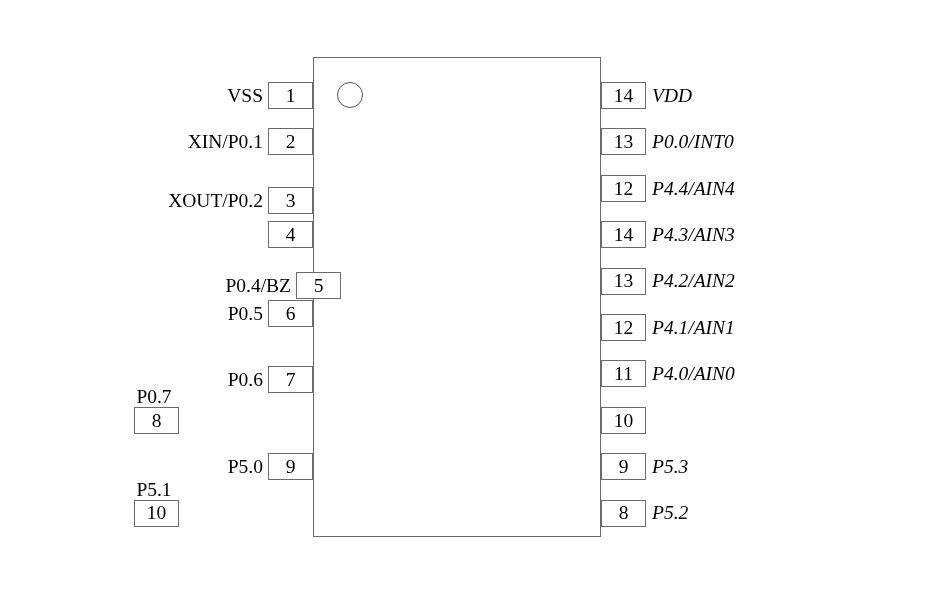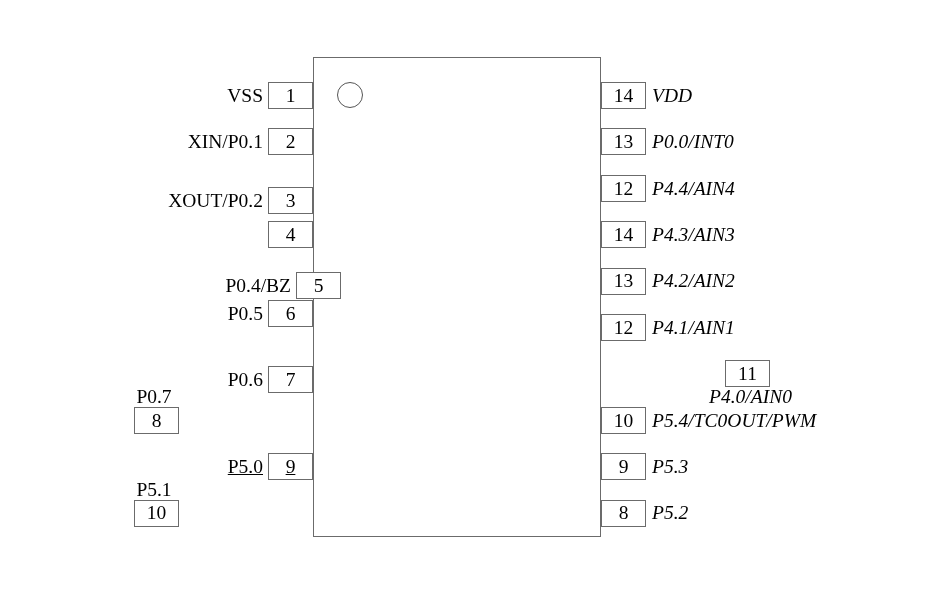--- a/index.html
+++ b/index.html
@@ -128,21 +128,21 @@
         <div class="pin-box">6</div>
       </div>
       <div class="pin-row left" style="top: 366px;">
         <div class="pin-label">P0.6</div>
         <div class="pin-box">7</div>
       </div>
       <div class="pin-row left" style="top: 406.8px; flex-direction: column;">
         <div class="pin-label">P0.7</div>
         <div class="pin-box">8</div>
       </div>
-      <div class="pin-row left" style="top: 453.2px; text-decoration: underline;">
+      <div class="pin-row left" style="top: 453.2px;">
         <div class="pin-label">P5.0</div>
         <div class="pin-box">9</div>
       </div>
       <div class="pin-row left" style="top: 499.6px; flex-direction: column;">
         <div class="pin-label">P5.1</div>
         <div class="pin-box">10</div>
       </div>
     </div>
   <div id="right-pins">
       <div class="pin-row right" style="top: 82px;">
@@ -162,27 +162,26 @@
         <div class="pin-label">P4.3/AIN3</div>
       </div>
       <div class="pin-row right" style="top: 267.6px;">
         <div class="pin-box">13</div>
         <div class="pin-label">P4.2/AIN2</div>
       </div>
       <div class="pin-row right" style="top: 314px;">
         <div class="pin-box">12</div>
         <div class="pin-label">P4.1/AIN1</div>
       </div>
-      <div class="pin-row right" style="top: 360.4px; flex-direction: column;">
+      <div class="pin-row right" style="top: 360.4px;">
         <div class="pin-box">11</div>
         <div class="pin-label">P4.0/AIN0</div>
       </div>
       <div class="pin-row right" style="top: 406.8px;">
         <div class="pin-box">10</div>
-        <div class="pin-label">P5.4/TC0OUT/PWM</div>
       </div>
       <div class="pin-row right" style="top: 453.2px;">
         <div class="pin-box">9</div>
         <div class="pin-label">P5.3</div>
       </div>
       <div class="pin-row right" style="top: 499.6px;">
         <div class="pin-box">8</div>
         <div class="pin-label">P5.2</div>
       </div>
     </div>

